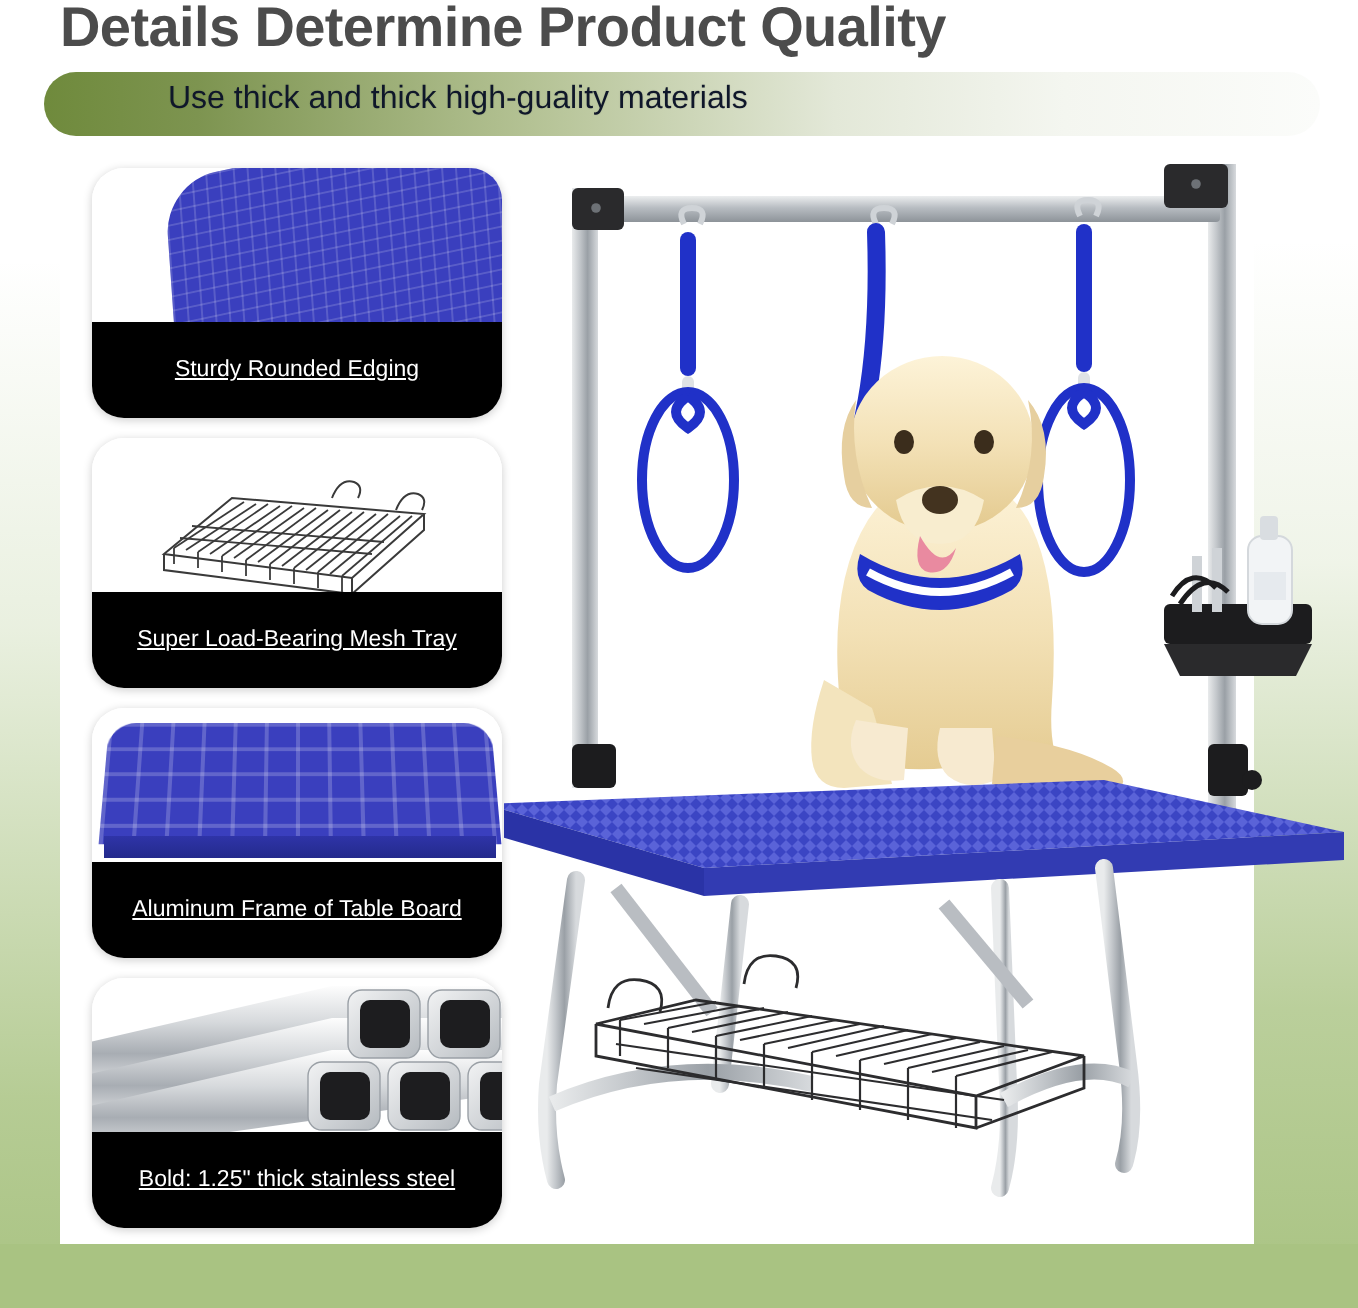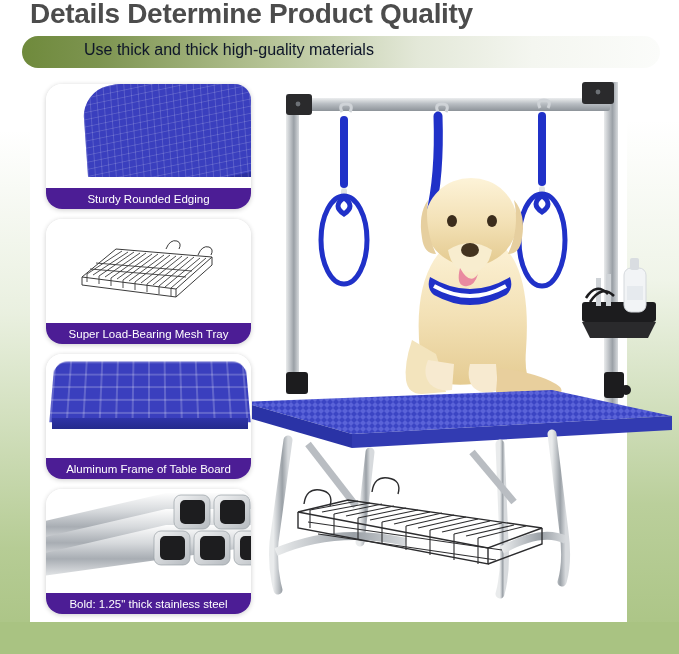--- a/index.html
+++ b/index.html
@@ -57,24 +57,25 @@
   
   .cards { position: absolute; left: 46px; top: 84px; width: 205px; z-index: 5; }
   .card {
     position: relative; width: 205px; height: 125px;
     border-radius: 16px; overflow: hidden; margin-bottom: 10px;
     background: #ffffff;
     box-shadow: 0 1px 5px rgba(0,0,0,0.20);
   }
   .card-media { position: absolute; inset: 0 0 32px 0; overflow: hidden; background:#fff; }
   .card-label {
-    position: absolute; left: 0; right: 0; bottom: 0; height: 21px;
-    background: #4c1d95; color: #ffffff;
+    position: absolute; left: 0; right: 0; bottom: 0; height: 48px;
+    background: #000000; color: #ffffff;
     font-size: 11.5px; display: flex; align-items: center; justify-content: center;
     white-space: nowrap;
+    text-decoration: underline;
   }
 
   
   .mat-corner {
     position: absolute; left: 38px; top: -14px; width: 210px; height: 120px;
     background: #3a3fbe;
     border-radius: 26px 0 0 26px;
     transform: rotate(-12deg) skewX(-8deg);
     box-shadow: inset 0 -6px 0 #2c30a0;
   }

